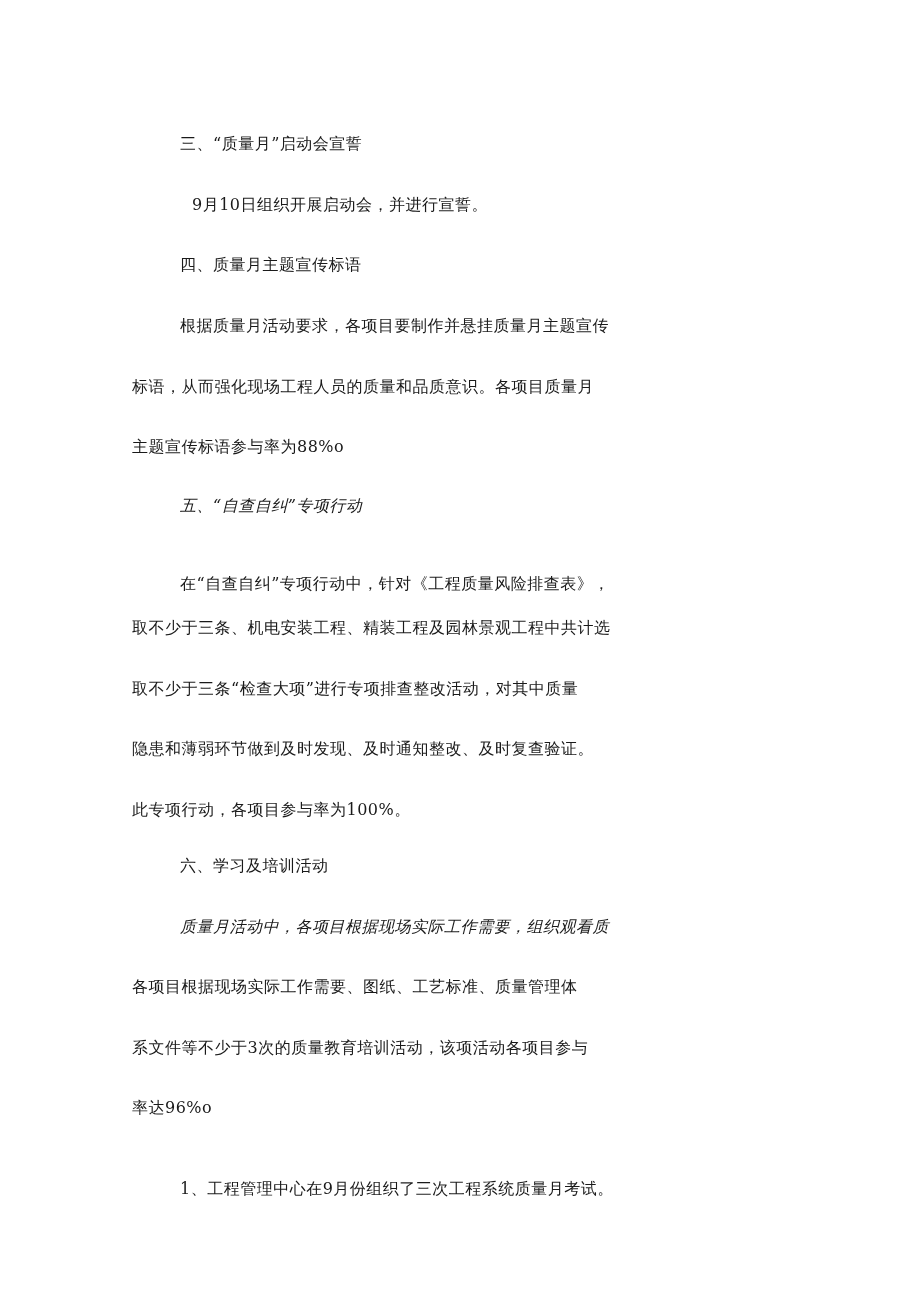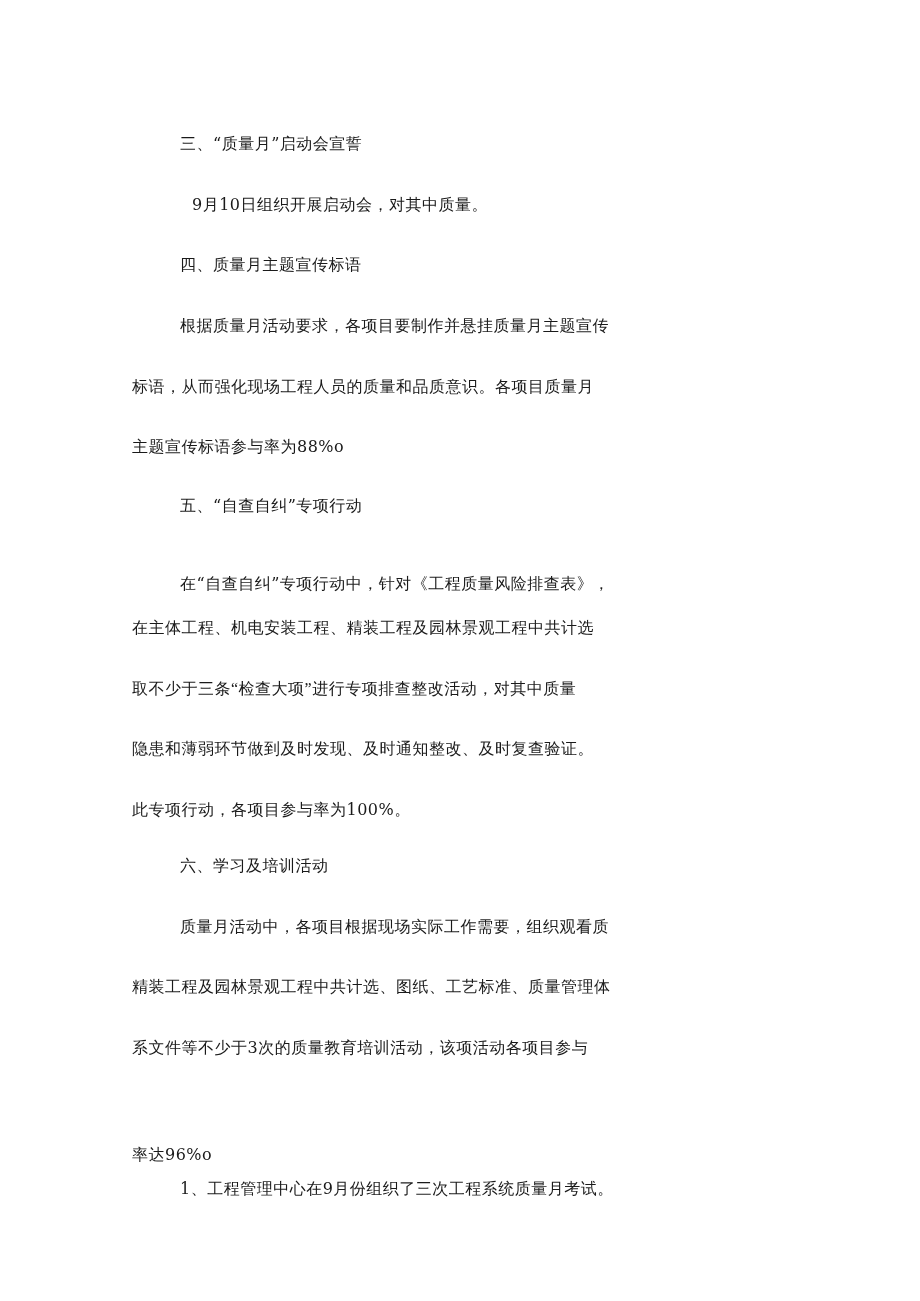--- a/index.html
+++ b/index.html
@@ -8,30 +8,30 @@
   .line { position: absolute; left: 132px; font-size: 16px; line-height: 30px;
           white-space: nowrap; letter-spacing: 0.5px; }
   .indent { left: 180px; }
   .indent2 { left: 192px; }
 </style>
 </head>
 <body>
 
 <div id="doc">
     <div class="line indent" style="top: 129px;">三、“质量月”启动会宣誓</div>
-    <div class="line indent2" style="top: 190px;">9月10日组织开展启动会，对其中质量。</div>
+    <div class="line indent2" style="top: 190px;">9月10日组织开展启动会，并进行宣誓。</div>
     <div class="line indent" style="top: 250px;">四、质量月主题宣传标语</div>
     <div class="line indent" style="top: 311px;">根据质量月活动要求，各项目要制作并悬挂质量月主题宣传</div>
     <div class="line " style="top: 372px; text-align: right;">标语，从而强化现场工程人员的质量和品质意识。各项目质量月</div>
     <div class="line " style="top: 432px;">主题宣传标语参与率为88%o</div>
-    <div class="line indent" style="top: 491px;">五、“自查自纠”专项行动</div>
+    <div class="line indent" style="top: 491px; font-style: italic;">五、“自查自纠”专项行动</div>
     <div class="line indent" style="top: 553px; margin-top: 16px;">在“自查自纠”专项行动中，针对《工程质量风险排查表》，</div>
-    <div class="line " style="top: 613px;">在主体工程、机电安装工程、精装工程及园林景观工程中共计选</div>
-    <div class="line " style="top: 674px; font-family: Liberation Serif, serif;">取不少于三条“检查大项”进行专项排查整改活动，对其中质量</div>
+    <div class="line " style="top: 613px;">取不少于三条、机电安装工程、精装工程及园林景观工程中共计选</div>
+    <div class="line " style="top: 674px;">取不少于三条“检查大项”进行专项排查整改活动，对其中质量</div>
     <div class="line " style="top: 734px;">隐患和薄弱环节做到及时发现、及时通知整改、及时复查验证。</div>
     <div class="line " style="top: 795px; text-align: right;">此专项行动，各项目参与率为100%。</div>
     <div class="line indent" style="top: 851px;">六、学习及培训活动</div>
-    <div class="line indent" style="top: 912px;">质量月活动中，各项目根据现场实际工作需要，组织观看质</div>
-    <div class="line " style="top: 972px;">精装工程及园林景观工程中共计选、图纸、工艺标准、质量管理体</div>
+    <div class="line indent" style="top: 912px; font-style: italic;">质量月活动中，各项目根据现场实际工作需要，组织观看质</div>
+    <div class="line " style="top: 972px;">各项目根据现场实际工作需要、图纸、工艺标准、质量管理体</div>
     <div class="line " style="top: 1033px;">系文件等不少于3次的质量教育培训活动，该项活动各项目参与</div>
-    <div class="line " style="top: 1140px;">率达96%o</div>
+    <div class="line " style="top: 1093px;">率达96%o</div>
     <div class="line indent" style="top: 1154px; margin-top: 20px;">1、工程管理中心在9月份组织了三次工程系统质量月考试。</div>
   </div>
 
 </body></html>

